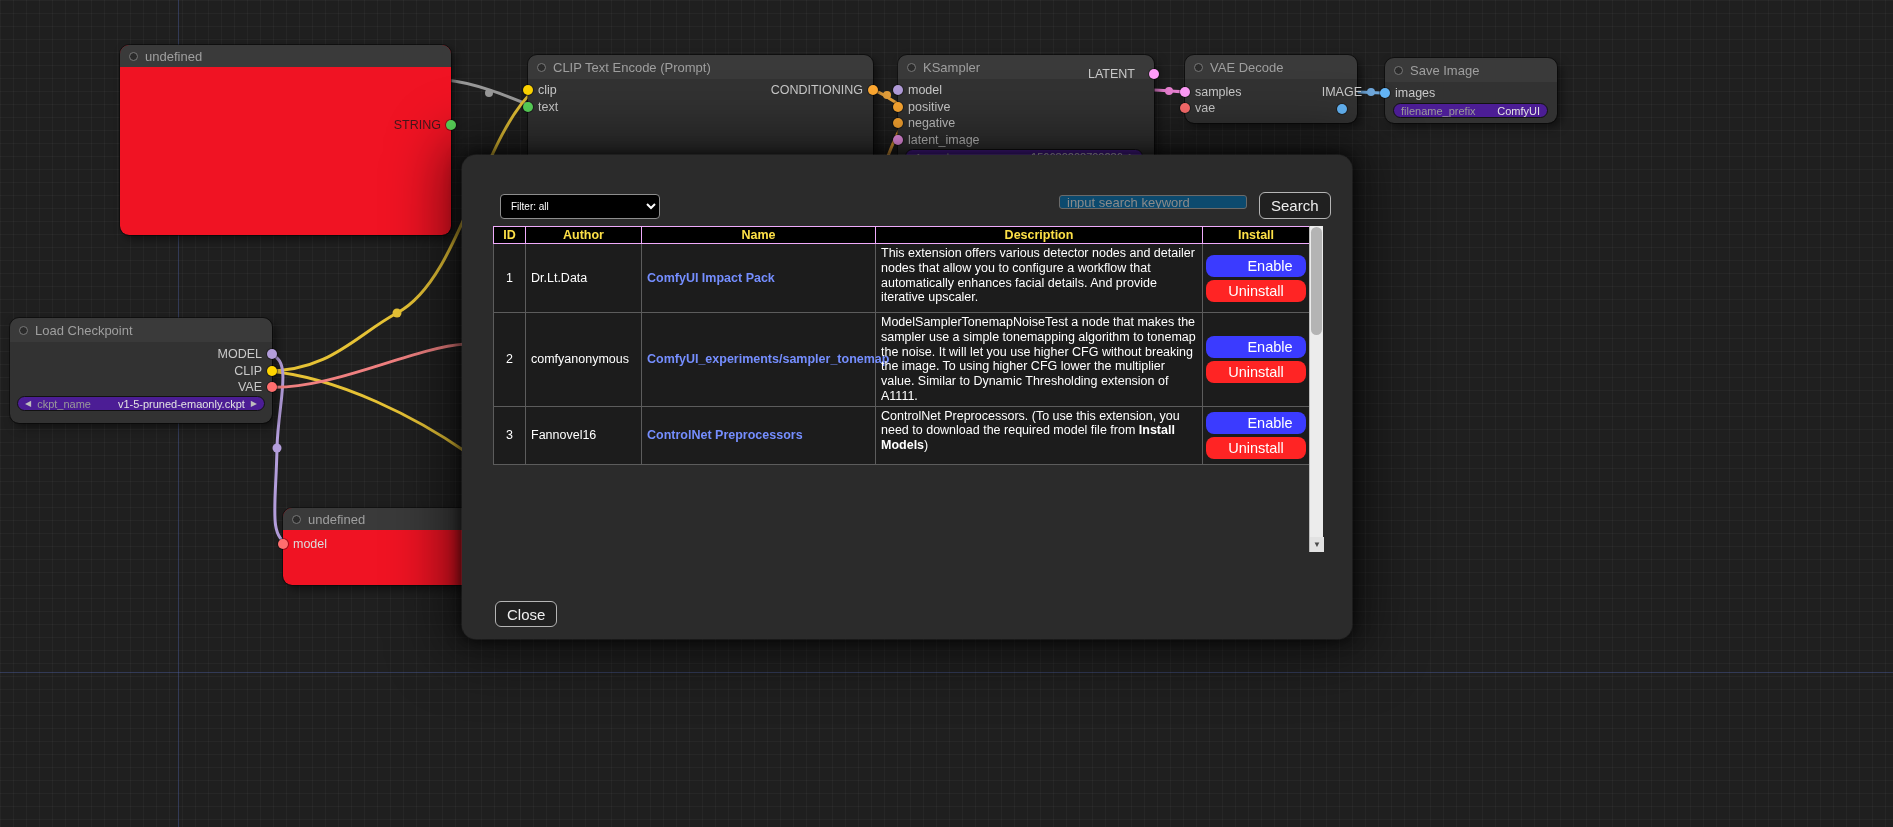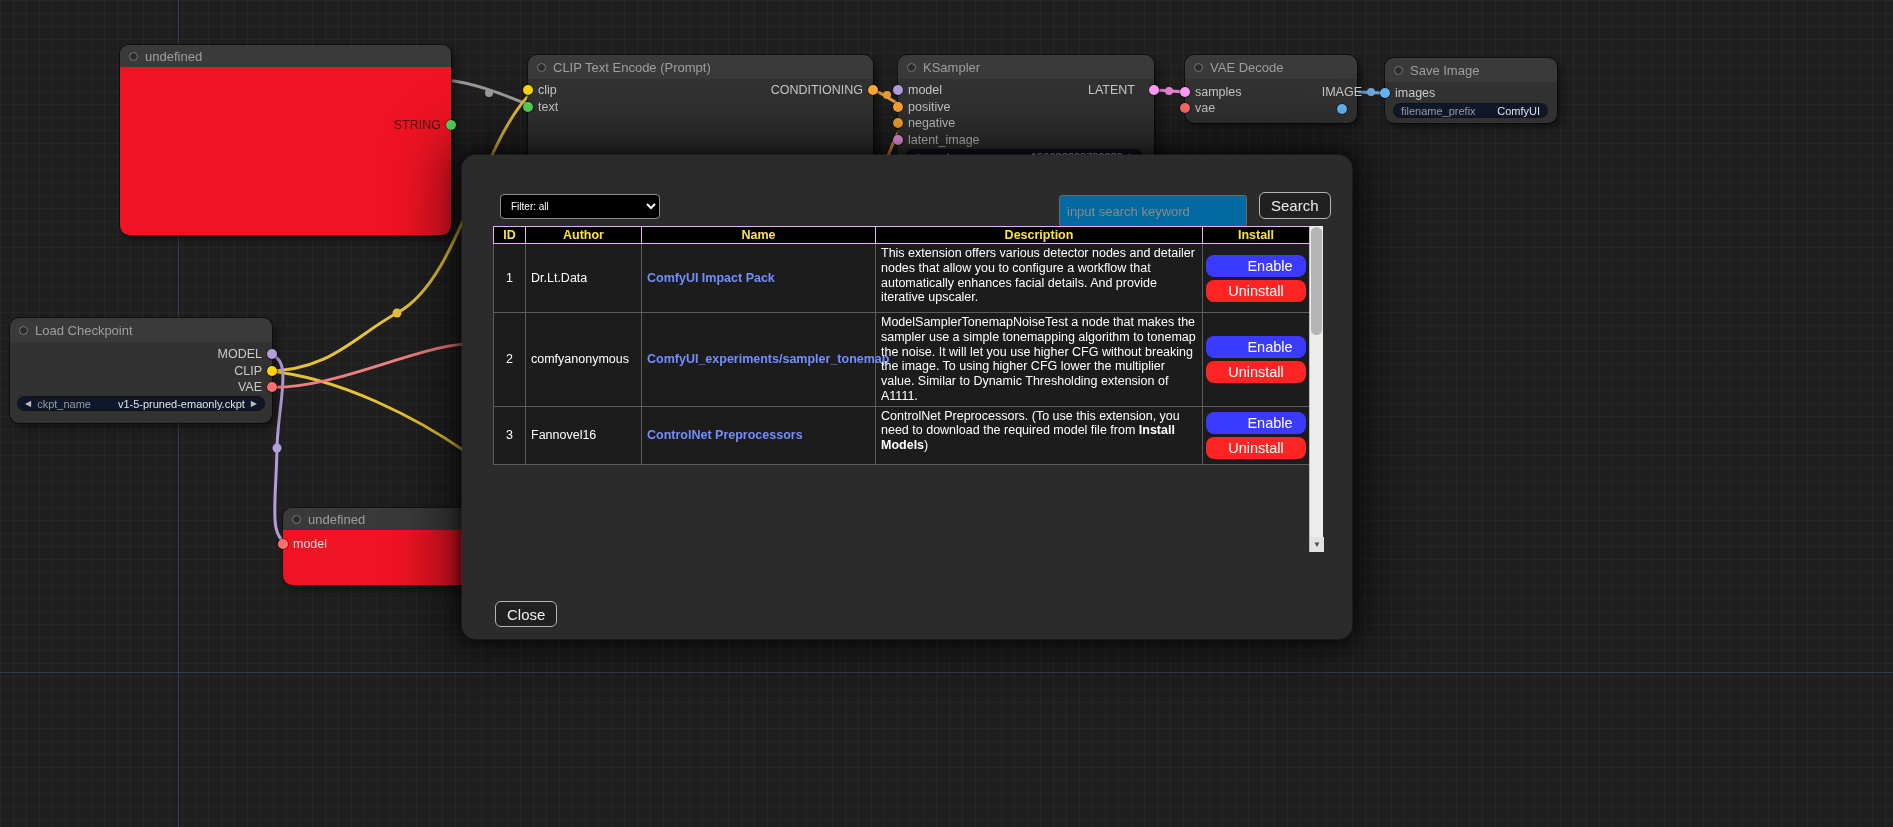--- a/index.html
+++ b/index.html
@@ -31,38 +31,38 @@
           border:1.5px solid #787878; background:#2b2b2b; flex:0 0 auto; }
   .ntitle { color:#9f9f9f; font-size:13px; white-space:nowrap; }
   .slot { position:absolute; height:14px; display:flex; align-items:center;
           gap:5px; font-size:12.5px; color:#c9c9c9; white-space:nowrap; }
   .slot.in  { left:-5px; }
   .slot.out { right:-5px; }
   .sdot { width:10px; height:10px; border-radius:50%; flex:0 0 auto;
           box-shadow:0 0 0 1px rgba(0,0,0,0.35); }
   .slot.dark-label { color:rgba(25,25,25,0.8); }
   .slot.light-label { color:#dcdcdc; }
-  .widget { position:absolute; height:15px; background:#0f172a;
+  .widget { position:absolute; height:15px; background:#4c1d95;
             border:1px solid #121212; border-radius:8px; display:flex;
             align-items:center; font-size:11px; color:#9a9a9a; padding:4px 7px; gap:6px; }
   .widget .warr { font-size:8px; color:#bdbdbd; line-height:1; }
   .widget .wlabel { color:#9a9a9a; }
   .widget .wvalue { margin-left:auto; color:#e2e2e2; }
 
   
   #dialog { position:absolute; left:462px; top:155px; width:890px; height:484px;
             background:#2b2b2b; border-radius:14px; z-index:50;
             box-shadow:0 0 16px rgba(0,0,0,0.85), 0 0 55px 18px rgba(0,0,0,0.5);
             outline:1px solid rgba(255,255,255,0.06); }
   #filter-select { position:absolute; left:38px; top:39px; width:160px; height:25px;
                    background:#000; color:#fff; border:1px solid #8d8d8d;
                    border-radius:4px; font-size:10px; padding:0 6px;
                    font-family:"Liberation Sans", sans-serif; }
-  #search-input { position:absolute; left:597px; top:40px; width:188px; height:32px;
-                  background:#0369a1; color:#ddd; border:1px solid #6a6a6a;
+  #search-input { position:absolute; left:597px; top:40px; width:188px; height:14px;
+                  background:#0c4a6e; color:#ddd; border:1px solid #6a6a6a;
                   border-radius:3px; font-size:13px; padding:0 7px;
                   font-family:"Liberation Sans", sans-serif; }
   #search-input::placeholder { color:#8a8a8a; }
   .dlg-btn { background:#202020; color:#eee; border:1px solid #b5b5b5;
              border-radius:6px; font-size:15px; padding:2px 11px;
              font-family:"Liberation Sans", sans-serif; cursor:pointer; }
   #search-btn { position:absolute; left:797px; top:37px; height:27px; }
   #close-btn  { position:absolute; left:33px; bottom:12px; height:26px; }
 
   #table-wrap { position:absolute; left:31px; top:71px; width:830px; height:326px; }
@@ -163,21 +163,21 @@
       <span>positive</span>
     </div>
     <div class="slot in" style="top:61px;">
       <span class="sdot" style="background:#FFA931;"></span>
       <span>negative</span>
     </div>
     <div class="slot in" style="top:77.5px;">
       <span class="sdot" style="background:#FF9CF9;"></span>
       <span>latent_image</span>
     </div>
-    <div class="slot out" style="top:28px;gap:14px;">
+    <div class="slot out" style="top:12px;gap:14px;">
       <span>LATENT</span>
       <span class="sdot" style="background:#FF9CF9;"></span>
     </div>
     <div class="widget" style="left:7px; top:94px; width:238px;">
       <span class="warr">◀</span>
       <span class="wlabel">seed</span>
       <span class="wvalue">156680208700286</span>
       <span class="warr">▶</span>
     </div>
   </div>

